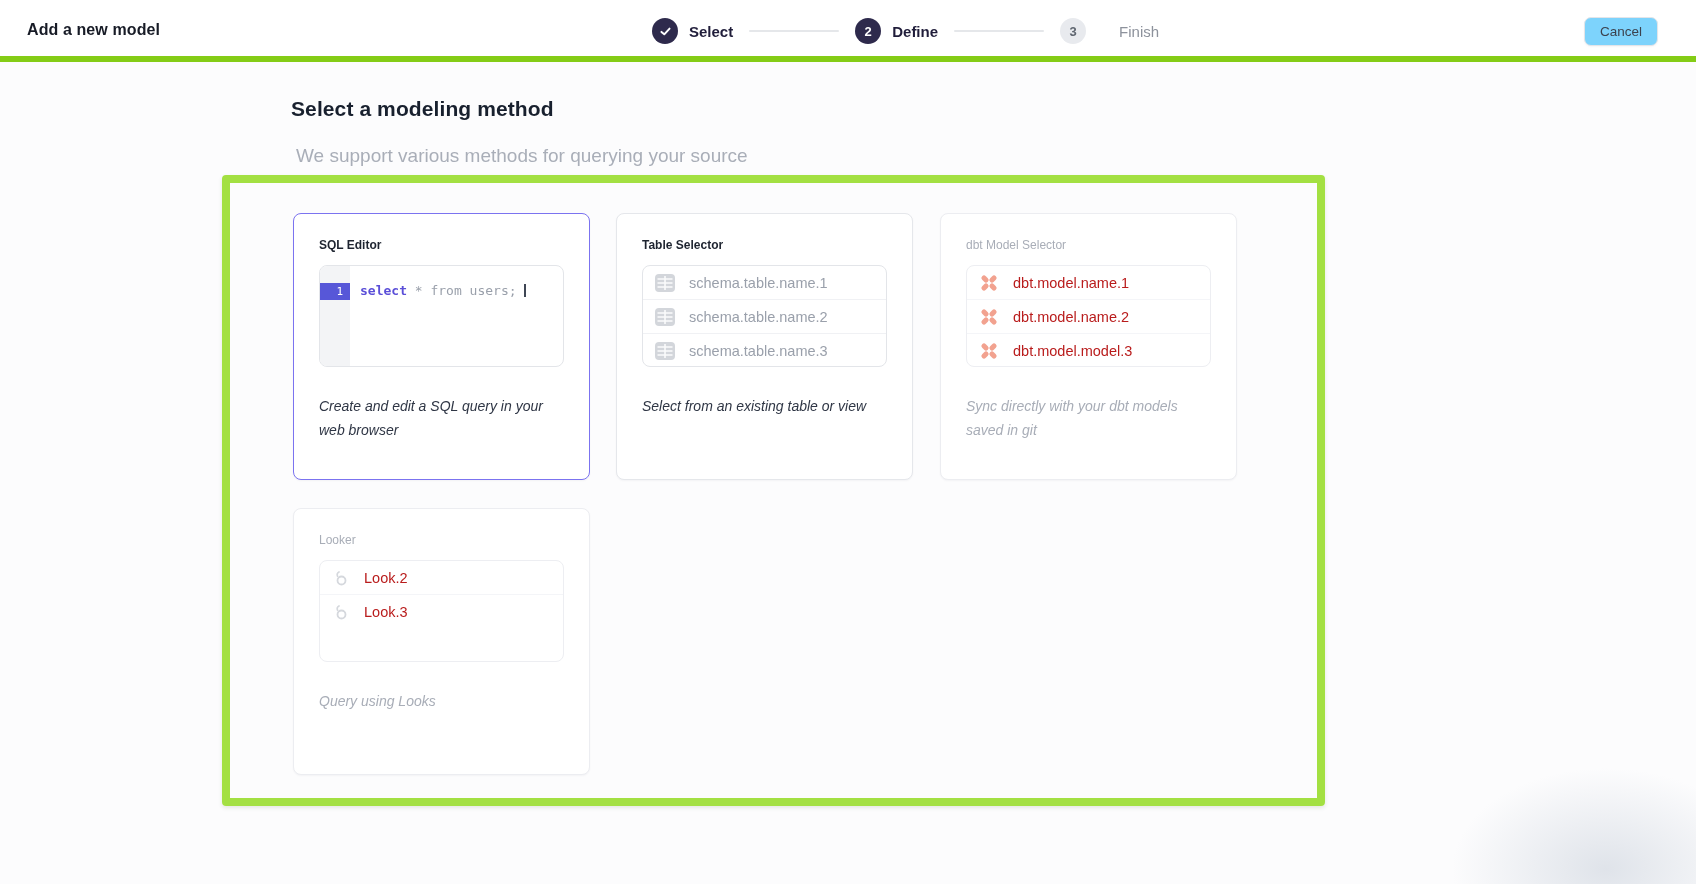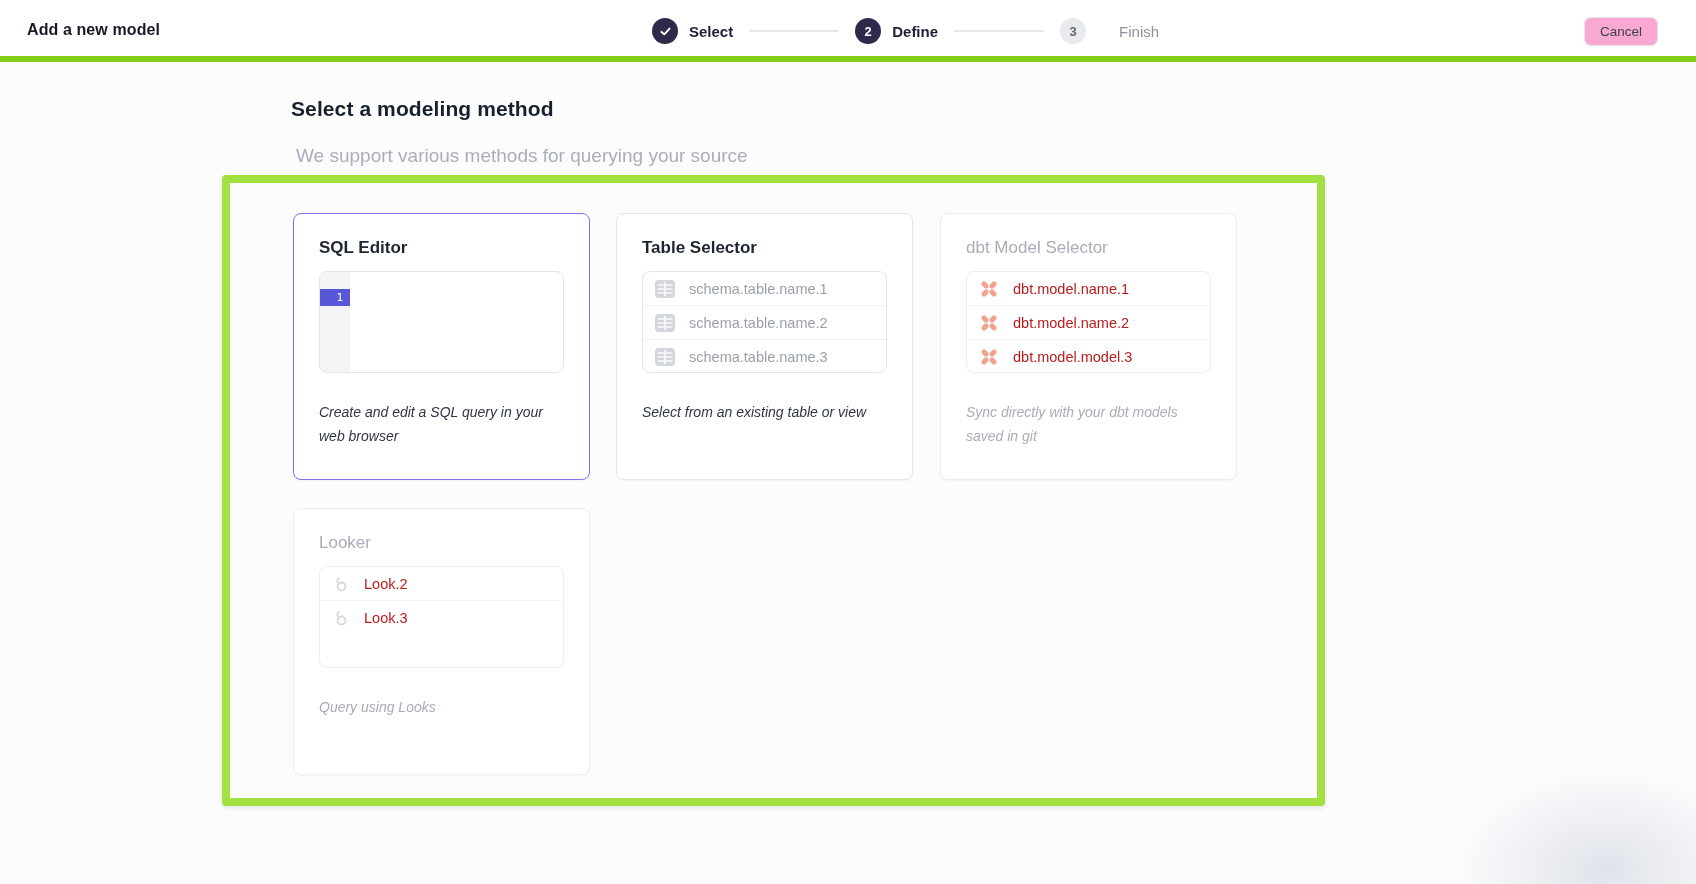--- a/index.html
+++ b/index.html
@@ -33,21 +33,21 @@
     font-size:13px; font-weight:700; flex:0 0 auto;
   }
   .step-circle.dark { background:#2e2a4c; color:#ffffff; }
   .step-circle.light { background:#e8eaee; color:#5f6670; }
   .step-label { font-size:15px; font-weight:600; color:#201d3a; white-space:nowrap; }
   .step-label.muted { color:#8d929c; font-weight:400;margin-left:22px; }
   .step-line { width:90px; height:2px; background:#e5e7ea; margin:0 16px; border-radius:1px; }
 
   .cancel-btn {
     position:absolute; right:38px; top:17px; height:29px;
-    padding:0 15px; background:#f9a8d4;
+    padding:0 15px; background:#7dd3fc;
     border:1px solid #e3e5e9; border-radius:7px;
     font-family:"Liberation Sans", sans-serif;
     font-size:13.5px; color:#3c424e; cursor:pointer;
     box-shadow:0 1px 2px rgba(16,24,40,.04);
   }
 
   
   .page-title {
     position:absolute; left:291px; top:97px;
     font-size:21px; font-weight:700; color:#18202e; letter-spacing:.1px;
@@ -69,21 +69,21 @@
   .card {
     position:absolute; width:297px; height:267px;
     background:#ffffff; border:1px solid #e5e7eb; border-radius:8px;
     padding:24px 25px 0 25px;
     box-shadow:0 1px 2px rgba(16,24,40,.04);
     cursor:pointer;
   }
   .card.selected { border:1px solid #7b73f0; }
   .card.disabled { border:1px solid #ecedf1; }
 
-  .card-title { font-size:17px; font-weight:600; color:#1e2430; margin-bottom:13px; }
+  .card-title { font-size:12px; font-weight:600; color:#1e2430; margin-bottom:13px; }
   .card.disabled .card-title { color:#a8adb7; font-weight:500; }
 
   .preview {
     height:102px; border:1px solid #e3e5e9; border-radius:8px;
     overflow:hidden; background:#fff;
   }
   .card.disabled .preview { border-color:#edeef2; }
 
   
   .editor { display:flex; }
@@ -156,20 +156,21 @@
   <div class="page-subtitle">We support various methods for querying your source</div>
 
   <div class="highlight-box"></div>
 
   <div class="card selected" style="left:293px; top:213px;">
     <div class="card-title">SQL Editor</div>
     <div class="preview editor">
       <div class="gutter">
         <div class="active-line">1</div>
       </div>
+      <div class="code-area"><span class="code-keyword">select</span><span class="code-rest"> * from users; </span><span class="caret"></span></div>
     </div>
     <div class="card-desc">Create and edit a SQL query in your web browser</div>
   </div>
 
   <div class="card" style="left:616px; top:213px;">
     <div class="card-title">Table Selector</div>
     <div class="preview">
       <div class="list-row">
         <span class="row-icon">
           <svg width="22" height="22">

